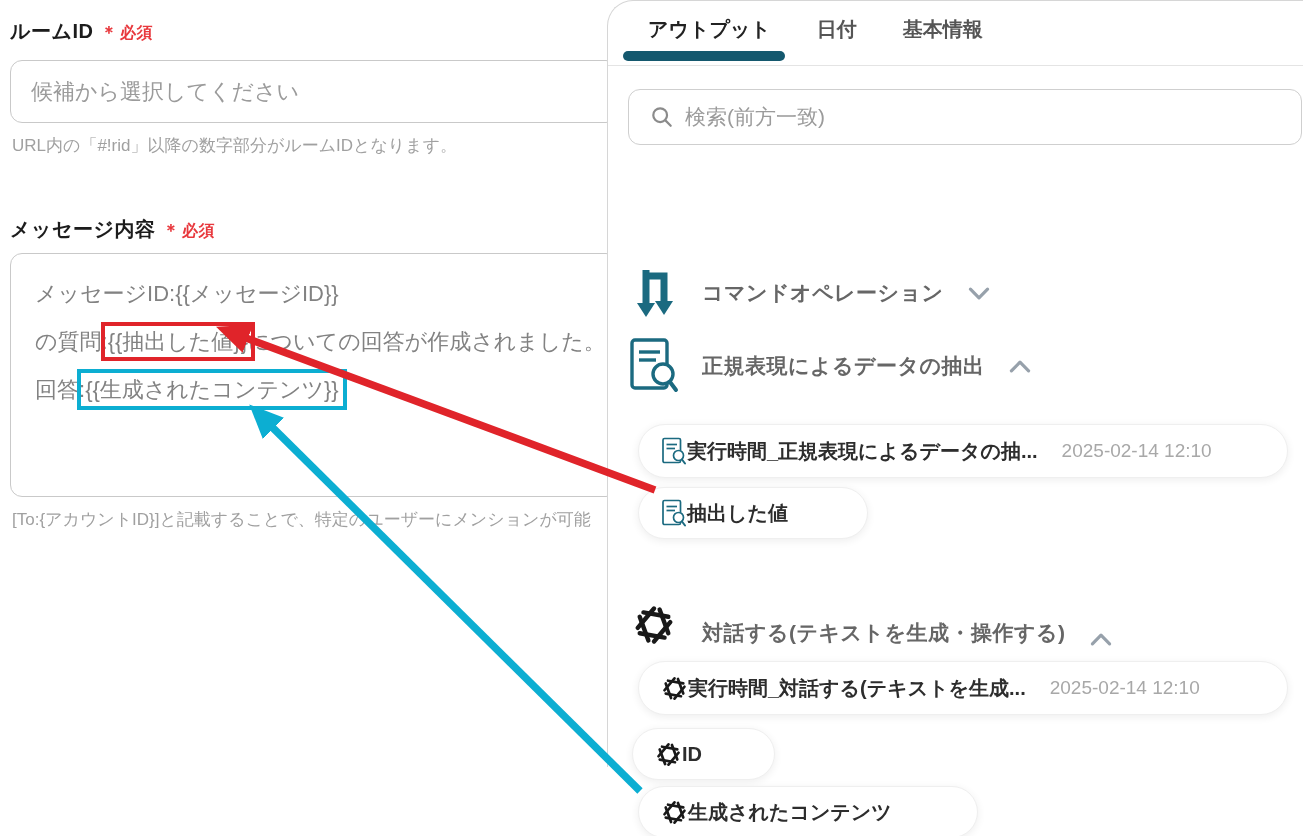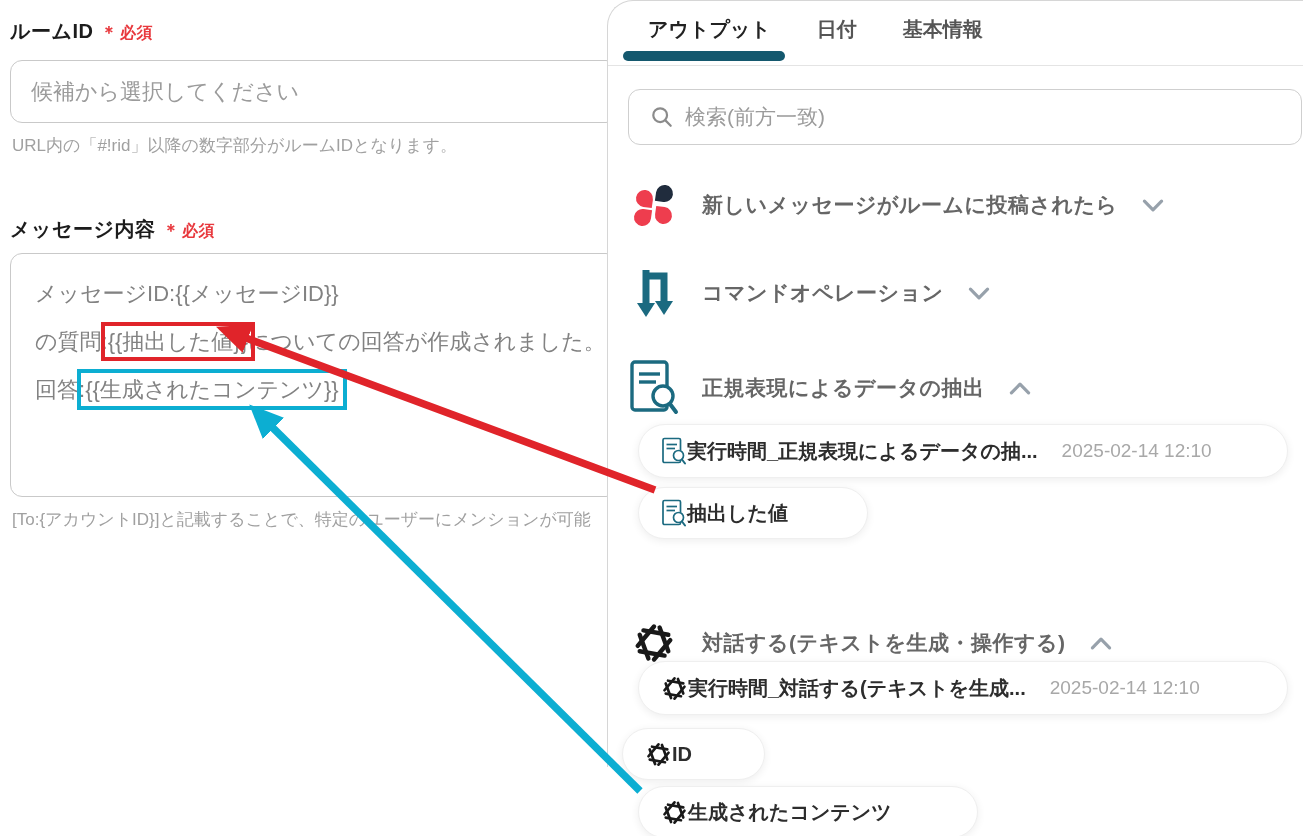--- a/index.html
+++ b/index.html
@@ -153,52 +153,36 @@
   <div class="tab-divider"></div>
 
   <div class="search-box">
     <svg width="22" height="22" viewBox="0 0 24 24">
       <circle cx="10" cy="10" r="7.5" fill="none" stroke="#8b8b8b" stroke-width="2.4"></circle>
       <line x1="15.7" y1="15.7" x2="21.5" y2="21.5" stroke="#8b8b8b" stroke-width="2.4" stroke-linecap="round"></line>
     </svg>
     <input class="search-input" type="text" placeholder="検索(前方一致)" style="">
   </div>
 
-  <div class="group-row" style="top:183px;">
-    <div class="icon-slot">
-      <div class="flower">
-        <div class="petal p-tl"></div>
-          <div class="petal p-tr"></div>
-          <div class="petal p-bl"></div>
-          <div class="petal p-br"></div>
-      </div>
-    </div>
-    <span class="group-label">新しいメッセージがルームに投稿されたら</span>
-    <span class="chev">
-        <svg width="24" height="15">
-          <use href="#sym-chev-down"></use>
-        </svg>
-      </span>
-  </div>
 
   <div class="group-row" style="top:266px;">
     <div class="icon-slot">
       <svg width="40" height="52">
           <use href="#sym-branch"></use>
         </svg>
     </div>
     <span class="group-label">コマンドオペレーション</span>
     <span class="chev">
         <svg width="24" height="15">
           <use href="#sym-chev-down"></use>
         </svg>
       </span>
   </div>
 
-  <div class="group-row" style="top:358px;">
+  <div class="group-row" style="top:336px;">
     <div class="icon-slot">
       <svg width="52" height="58">
           <use href="#sym-doc-mag"></use>
         </svg>
     </div>
     <span class="group-label">正規表現によるデータの抽出</span>
     <span class="chev">
         <svg width="24" height="15">
           <use href="#sym-chev-up"></use>
         </svg>
@@ -213,21 +197,21 @@
     <span class="pill-time">2025-02-14 12:10</span>
   </div>
 
   <div class="pill" style="left:30px; top:486px; width:230px; height:52px;">
     <svg width="26" height="29">
         <use href="#sym-doc-mag"></use>
       </svg>
     <span class="pill-label">抽出した値</span>
   </div>
 
-  <div class="group-row" style="top:620px;">
+  <div class="group-row" style="top:602px;align-items:flex-end;">
     <div class="icon-slot">
       <svg width="44" height="44">
           <use href="#sym-openai"></use>
         </svg>
     </div>
     <span class="group-label">対話する(テキストを生成・操作する)</span>
     <span class="chev">
         <svg width="24" height="15">
           <use href="#sym-chev-up"></use>
         </svg>
@@ -235,21 +219,21 @@
   </div>
 
   <div class="pill" style="left:30px; top:660px; width:650px; height:54px;">
     <svg width="27" height="27">
         <use href="#sym-openai"></use>
       </svg>
     <span class="pill-label">実行時間_対話する(テキストを生成...</span>
     <span class="pill-time">2025-02-14 12:10</span>
   </div>
 
-  <div class="pill" style="left:14px; top:727px; width:143px; height:52px;">
+  <div class="pill" style="left:24px; top:727px; width:143px; height:52px;">
     <svg width="27" height="27">
         <use href="#sym-openai"></use>
       </svg>
     <span class="pill-label">ID</span>
   </div>
 
   <div class="pill" style="left:30px; top:785px; width:340px; height:52px;">
     <svg width="27" height="27">
         <use href="#sym-openai"></use>
       </svg>

